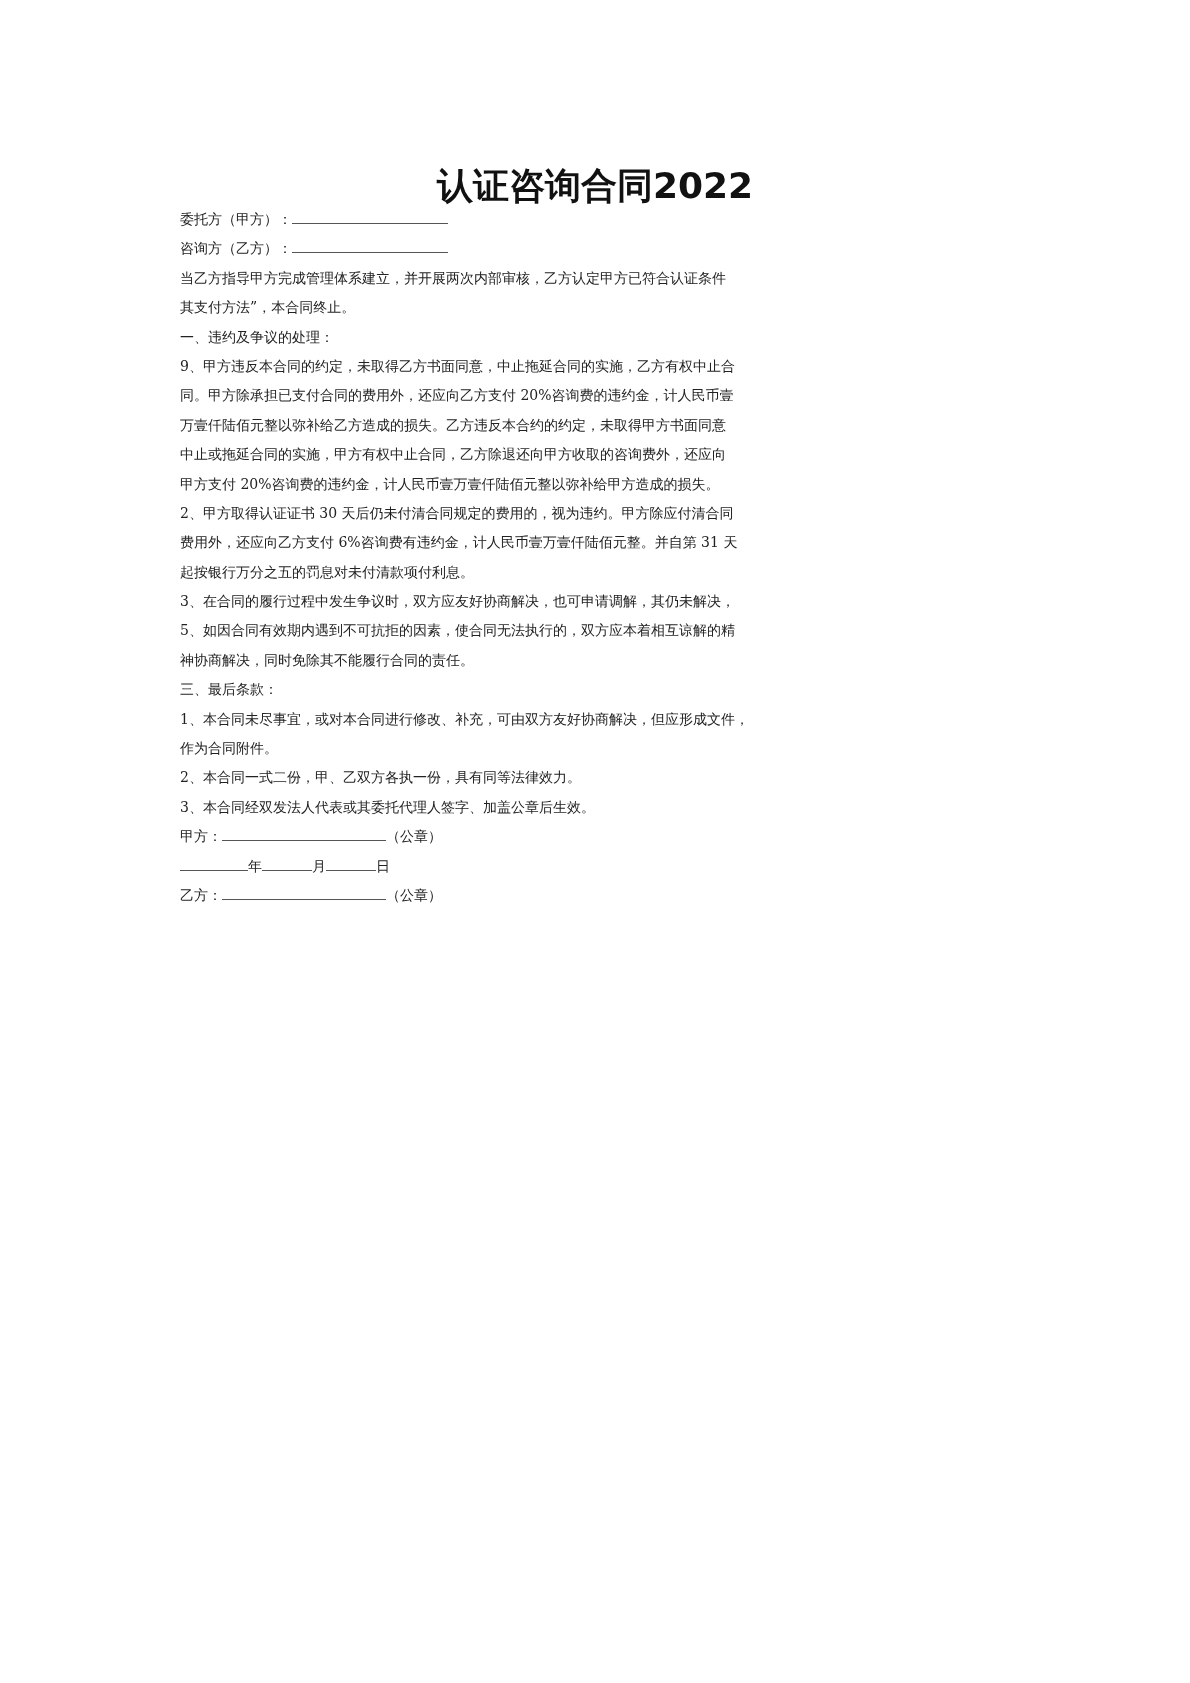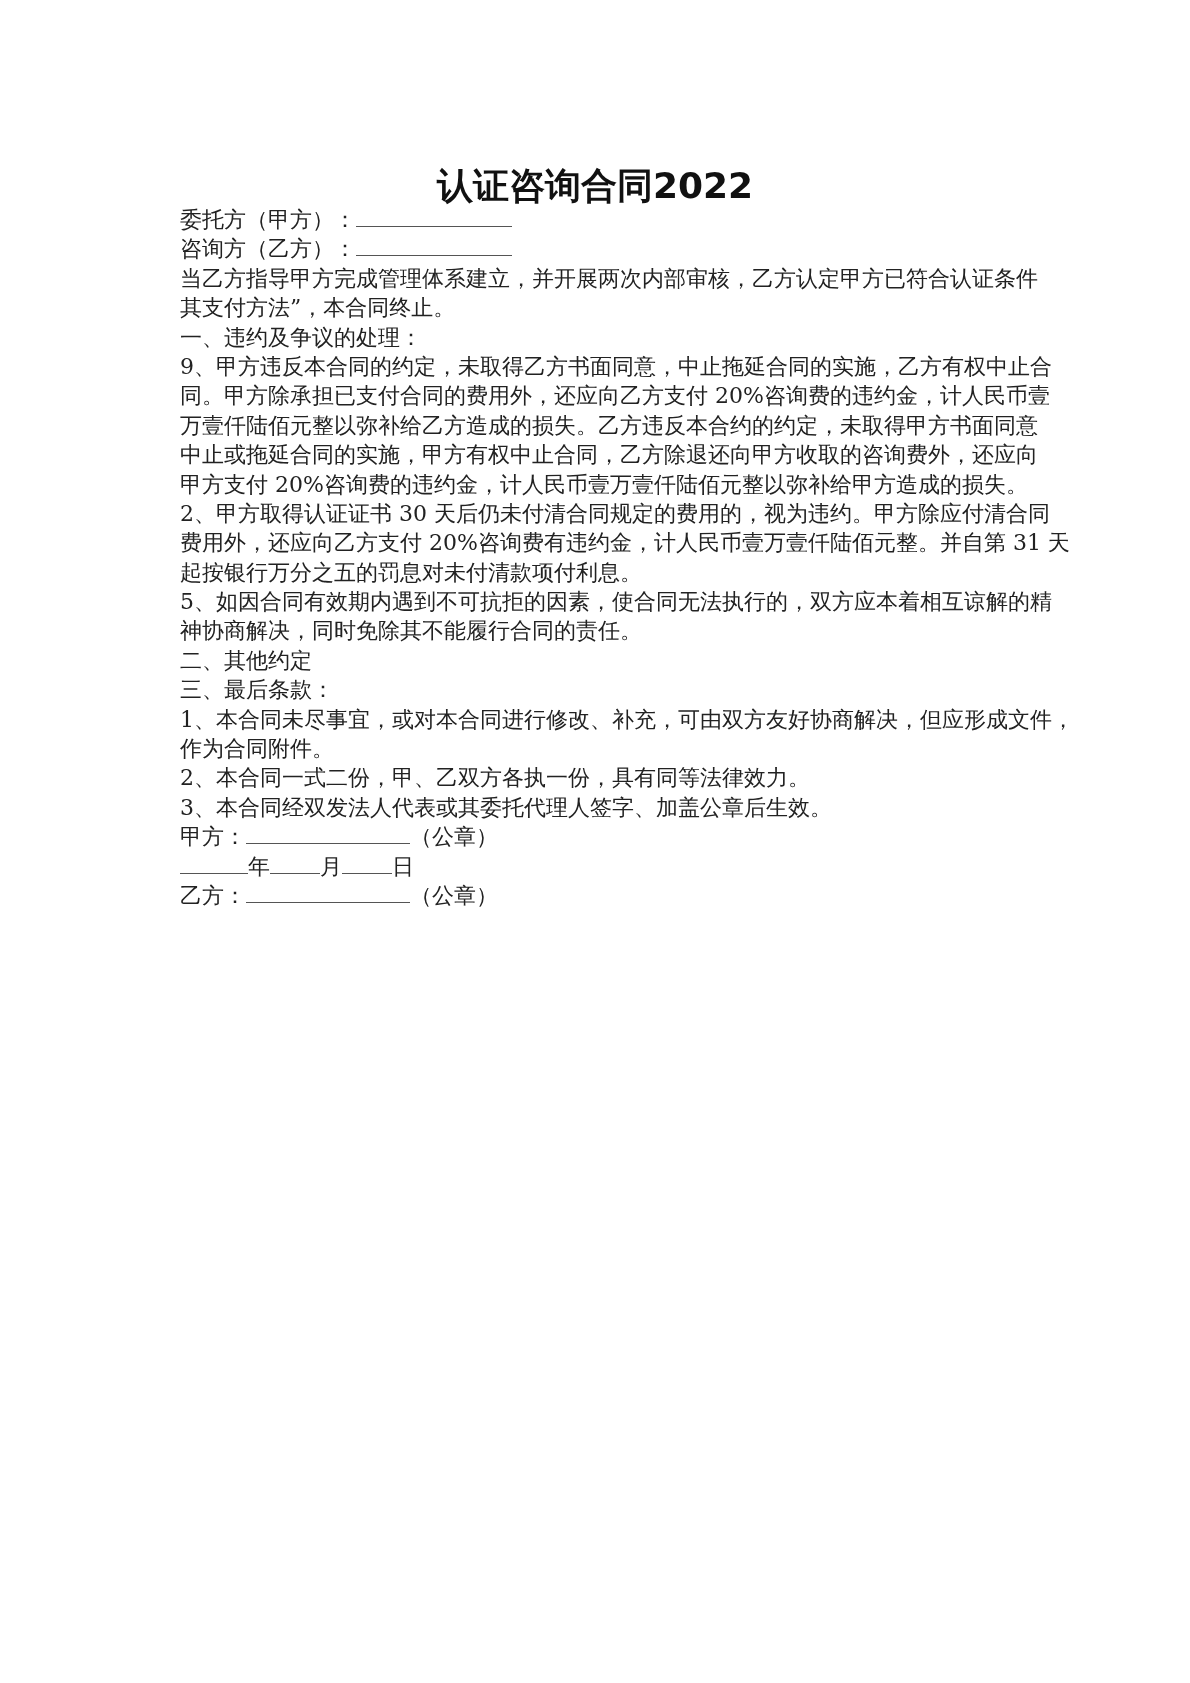--- a/index.html
+++ b/index.html
@@ -5,21 +5,21 @@
   html, body { margin: 0; padding: 0; background: #ffffff; }
   body { width: 1190px; height: 1683px; position: relative; overflow: hidden; }
   .page { position: absolute; left: 0; top: 0; width: 1190px; height: 1683px; background: #fff; }
   .title {
     position: absolute; left: 0; top: 160px; width: 1190px; text-align: center;
     font-family: "DejaVu Sans", sans-serif; font-weight: bold; font-size: 36px;
     color: #111; line-height: 52px; letter-spacing: 0px;
   }
   .body {
     position: absolute; left: 180px; top: 205px; width: 840px;
-    font-family: "DejaVu Serif", serif; font-size: 22px; color: #222;
+    font-family: "DejaVu Serif", serif; font-size: 14px; color: #222;
     line-height: 29.4px;
   }
   .line { white-space: nowrap; height: 29.4px; }
   .blank { display: inline-block; border-bottom: 1px solid #555; height: 18px; vertical-align: baseline; }
   .sig-row { white-space: nowrap; height: 29.4px; }
 </style>
 </head>
 <body>
 
 <div class="page">
@@ -43,33 +43,33 @@
     <div>
       <div class="line">9、甲方违反本合同的约定，未取得乙方书面同意，中止拖延合同的实施，乙方有权中止合</div>
       <div class="line">同。甲方除承担已支付合同的费用外，还应向乙方支付 20%咨询费的违约金，计人民币壹</div>
       <div class="line">万壹仟陆佰元整以弥补给乙方造成的损失。乙方违反本合约的约定，未取得甲方书面同意</div>
       <div class="line">中止或拖延合同的实施，甲方有权中止合同，乙方除退还向甲方收取的咨询费外，还应向</div>
       <div class="line">甲方支付 20%咨询费的违约金，计人民币壹万壹仟陆佰元整以弥补给甲方造成的损失。</div>
     </div>
 
     <div>
       <div class="line">2、甲方取得认证证书 30 天后仍未付清合同规定的费用的，视为违约。甲方除应付清合同</div>
-      <div class="line">费用外，还应向乙方支付 20%咨询费有违约金，计人民币壹万壹仟陆佰元整。并自第 31 天</div>
+      <div class="line">费用外，还应向乙方支付 6%咨询费有违约金，计人民币壹万壹仟陆佰元整。并自第 31 天</div>
       <div class="line">起按银行万分之五的罚息对未付清款项付利息。</div>
     </div>
 
     <div>
+      <div class="line">3、在合同的履行过程中发生争议时，双方应友好协商解决，也可申请调解，其仍未解决，</div>
     </div>
 
     <div>
       <div class="line">5、如因合同有效期内遇到不可抗拒的因素，使合同无法执行的，双方应本着相互谅解的精</div>
       <div class="line">神协商解决，同时免除其不能履行合同的责任。</div>
     </div>
 
-    <div class="line">二、其他约定</div>
     <div class="line">三、最后条款：</div>
 
     <div>
       <div class="line">1、本合同未尽事宜，或对本合同进行修改、补充，可由双方友好协商解决，但应形成文件，</div>
       <div class="line">作为合同附件。</div>
     </div>
     <div class="line">2、本合同一式二份，甲、乙双方各执一份，具有同等法律效力。</div>
     <div class="line">3、本合同经双发法人代表或其委托代理人签字、加盖公章后生效。</div>
 
     <div class="sig-row">

